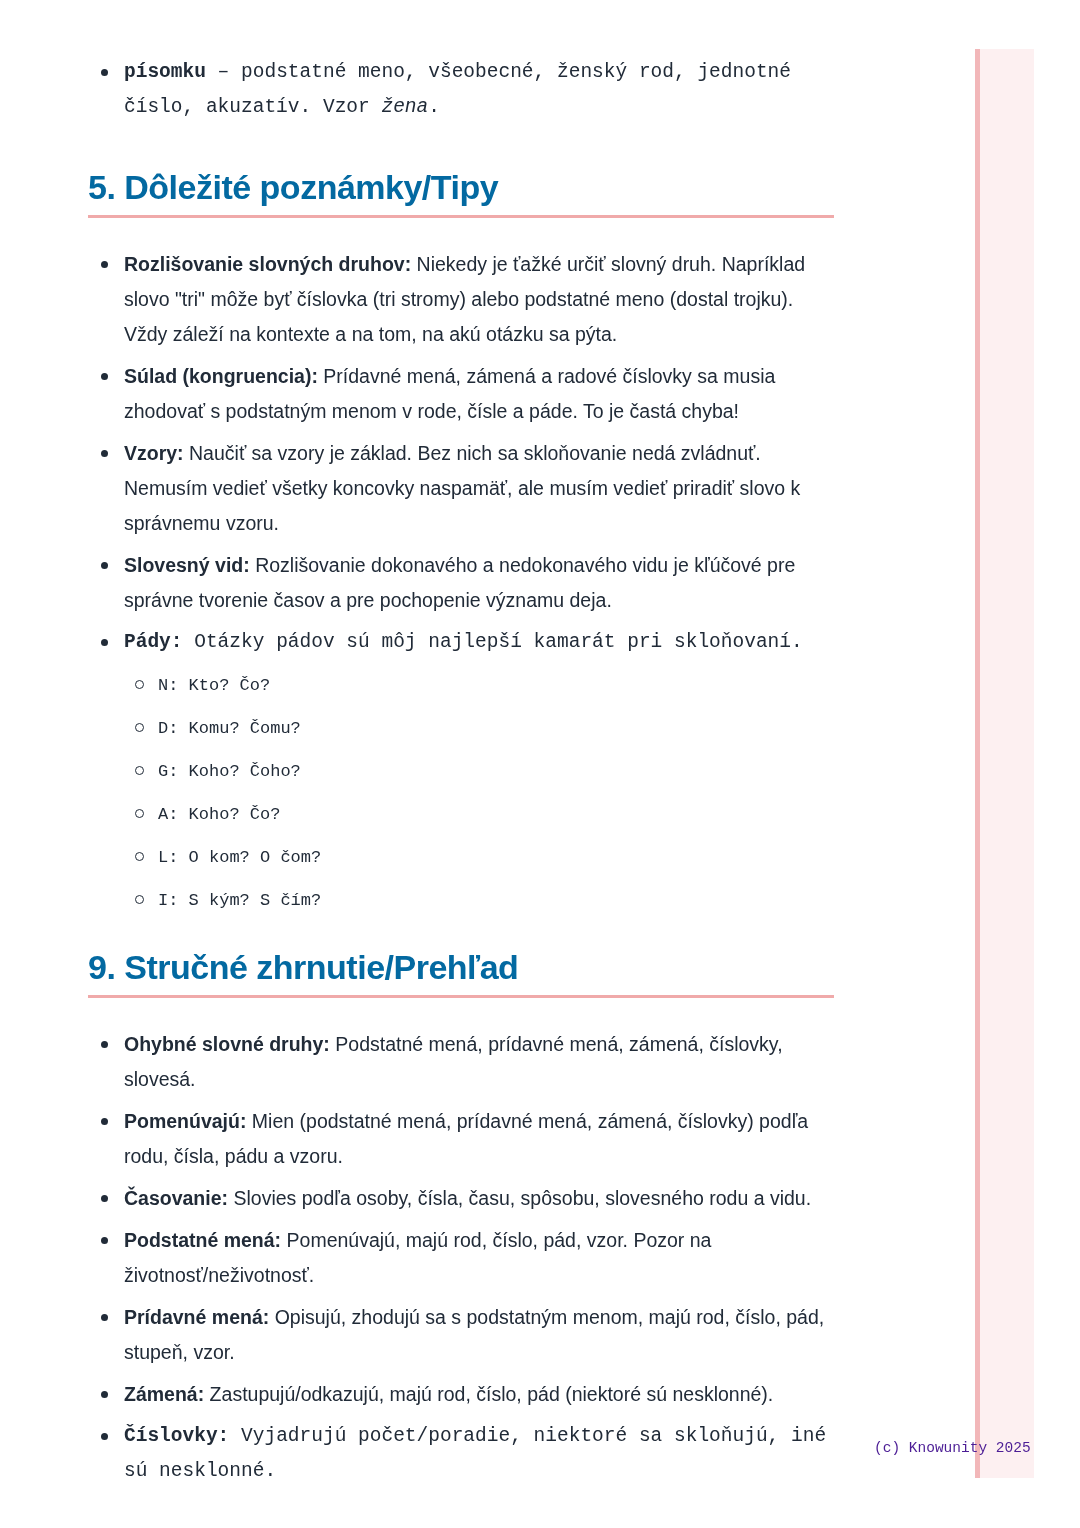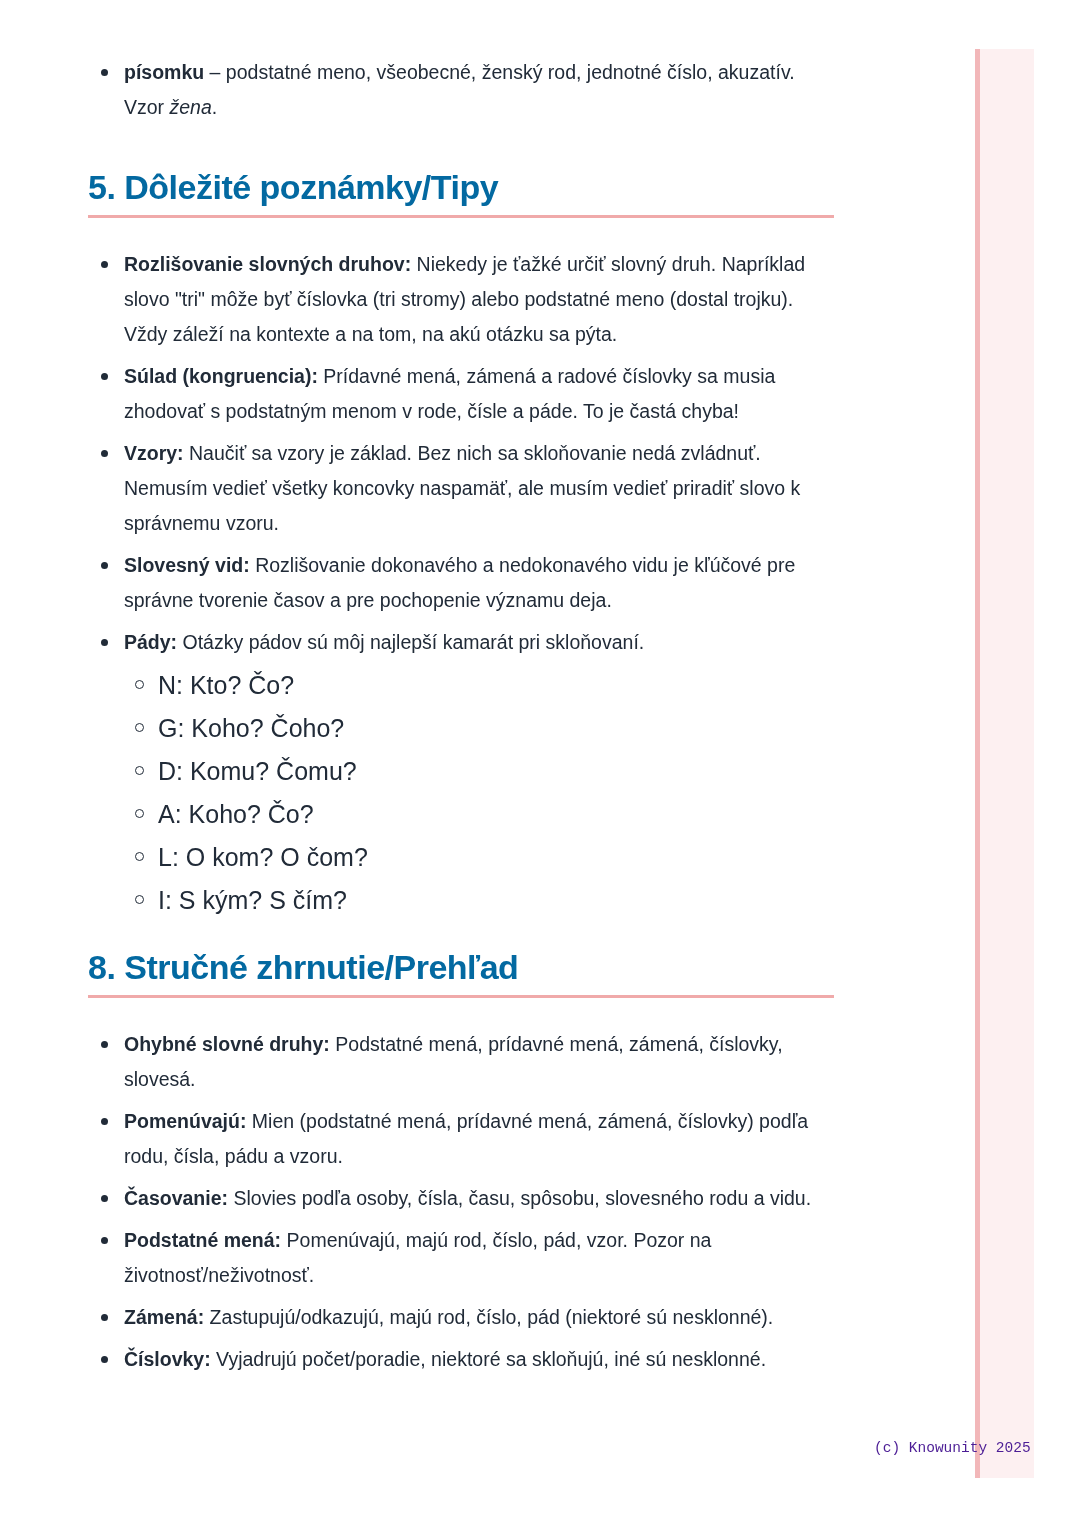--- a/index.html
+++ b/index.html
@@ -79,32 +79,33 @@
     position: absolute;
     left: 13px;
     top: 14px;
     width: 7px;
     height: 7px;
     border-radius: 50%;
     background: #212b38;
   }
   ul.bullets > li:last-child {
     margin-bottom: 0;
+    font-family: Liberation Mono, monospace;
   }
   .b { font-weight: bold; }
   .i { font-style: italic; }
   ul.sub {
     list-style: none;
     margin: 8px 0 0 0;
     padding: 0 0 0 11px;
   }
   ul.sub > li {
     position: relative;
     padding-left: 23px;
-    font-size: 25px;
+    font-size: 17px;
     line-height: 35px;
     margin-bottom: 8px;
   }
   ul.sub > li::before {
     content: "";
     position: absolute;
     left: 0;
     top: 12px;
     width: 7px;
     height: 7px;
@@ -136,34 +137,35 @@
 
   <ul class="bullets">
     <li><span class="b">Rozlišovanie slovných druhov:</span><span> Niekedy je ťažké určiť slovný druh. Napríklad slovo "tri" môže byť číslovka (tri stromy) alebo podstatné meno (dostal trojku). Vždy záleží na kontexte a na tom, na akú otázku sa pýta.</span></li>
     <li><span class="b">Súlad (kongruencia):</span><span> Prídavné mená, zámená a radové číslovky sa musia zhodovať s podstatným menom v rode, čísle a páde. To je častá chyba!</span></li>
     <li><span class="b">Vzory:</span><span> Naučiť sa vzory je základ. Bez nich sa skloňovanie nedá zvládnuť. Nemusím vedieť všetky koncovky naspamäť, ale musím vedieť priradiť slovo k správnemu vzoru.</span></li>
     <li><span class="b">Slovesný vid:</span><span> Rozlišovanie dokonavého a nedokonavého vidu je kľúčové pre správne tvorenie časov a pre pochopenie významu deja.</span></li>
     <li>
       <span class="b">Pády:</span><span> Otázky pádov sú môj najlepší kamarát pri skloňovaní.</span>
       <ul class="sub">
         <li><span>N: Kto? Čo?</span></li>
+        <li><span>D: Komu? Čomu?</span></li>
         <li><span>G: Koho? Čoho?</span></li>
-        <li><span>D: Komu? Čomu?</span></li>
         <li><span>A: Koho? Čo?</span></li>
         <li><span>L: O kom? O čom?</span></li>
         <li><span>I: S kým? S čím?</span></li>
       </ul>
     </li>
   </ul>
 
-  <h2 class="section-heading second">8. Stručné zhrnutie/Prehľad</h2>
+  <h2 class="section-heading second">9. Stručné zhrnutie/Prehľad</h2>
   <div class="rule"></div>
 
   <ul class="bullets">
     <li><span class="b">Ohybné slovné druhy:</span><span> Podstatné mená, prídavné mená, zámená, číslovky, slovesá.</span></li>
     <li><span class="b">Pomenúvajú:</span><span> Mien (podstatné mená, prídavné mená, zámená, číslovky) podľa rodu, čísla, pádu a vzoru.</span></li>
     <li><span class="b">Časovanie:</span><span> Slovies podľa osoby, čísla, času, spôsobu, slovesného rodu a vidu.</span></li>
     <li><span class="b">Podstatné mená:</span><span> Pomenúvajú, majú rod, číslo, pád, vzor. Pozor na životnosť/neživotnosť.</span></li>
+    <li><span class="b">Prídavné mená:</span><span> Opisujú, zhodujú sa s podstatným menom, majú rod, číslo, pád, stupeň, vzor.</span></li>
     <li><span class="b">Zámená:</span><span> Zastupujú/odkazujú, majú rod, číslo, pád (niektoré sú nesklonné).</span></li>
     <li><span class="b">Číslovky:</span><span> Vyjadrujú počet/poradie, niektoré sa skloňujú, iné sú nesklonné.</span></li>
   </ul>
 
 </div>
 
 </body></html>

